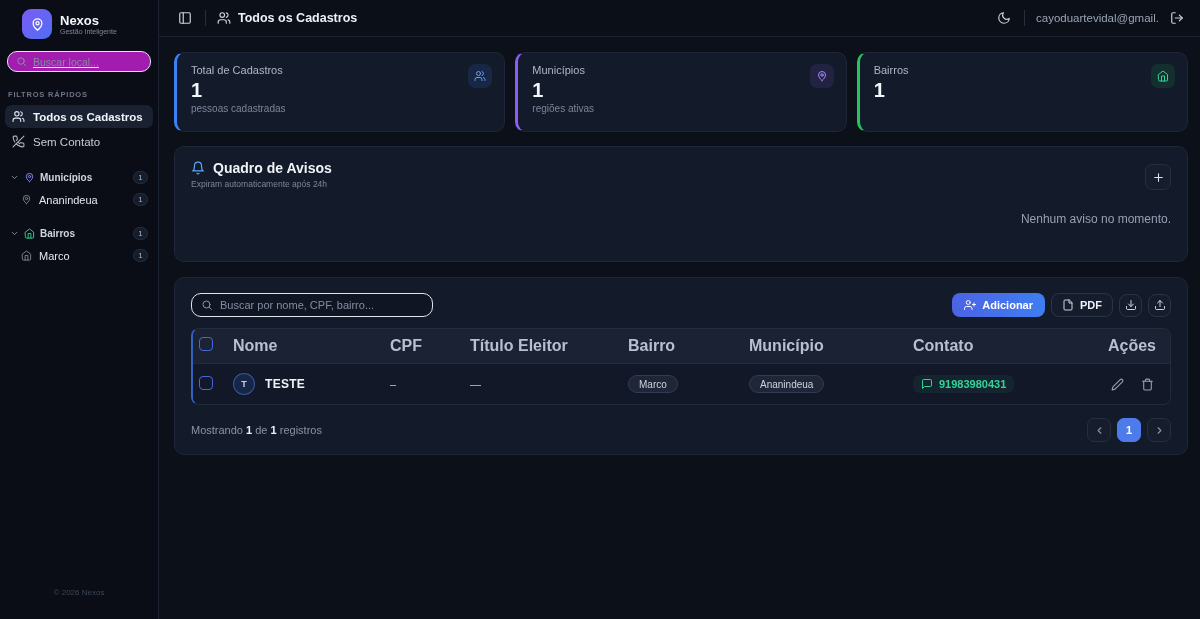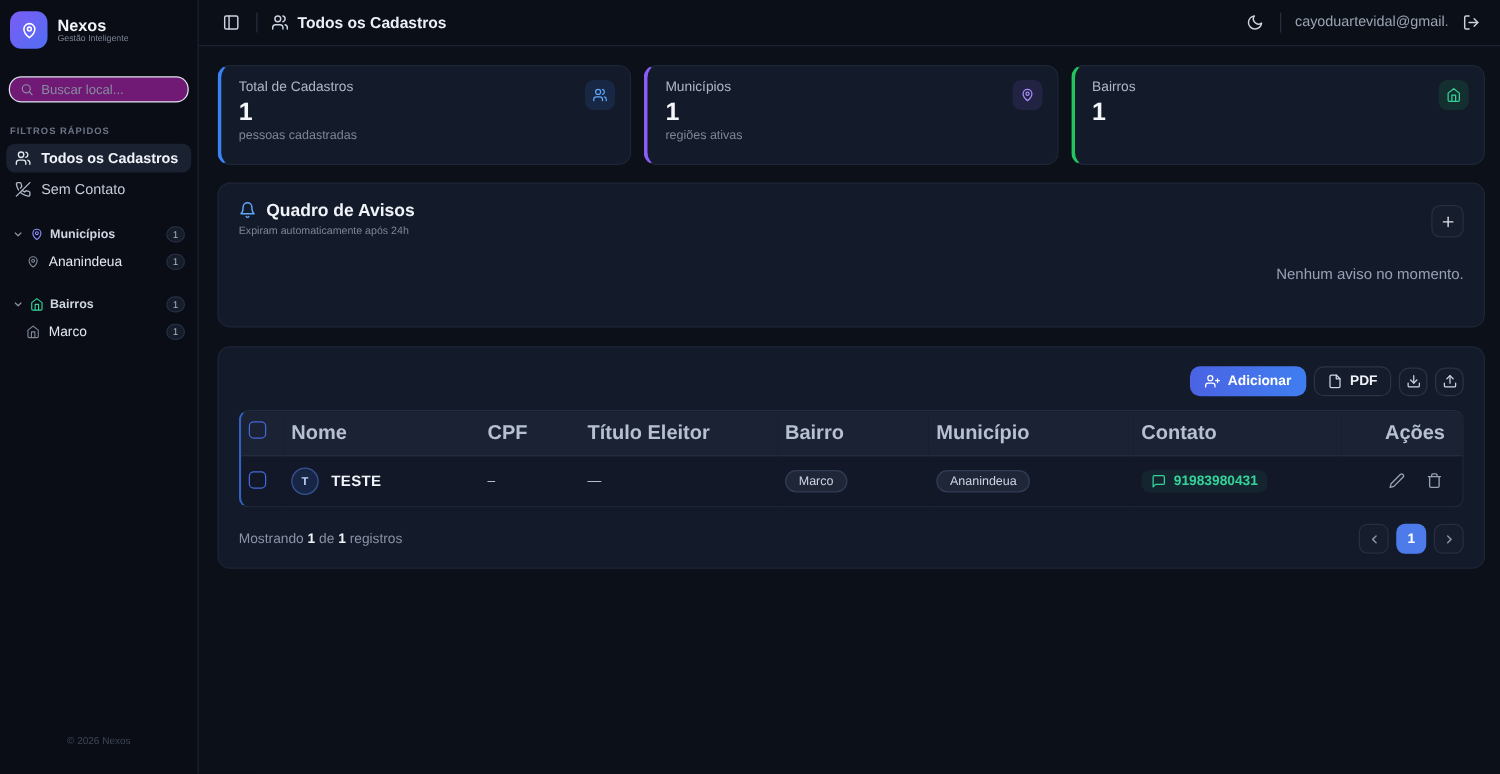--- a/index.html
+++ b/index.html
@@ -10,31 +10,31 @@
     -webkit-font-smoothing:antialiased;
   }
   .app { display:flex; width:1200px; height:619px; }
 
   
   .sidebar {
     width:159px; min-width:159px; height:100%;
     background:#0a0d15; border-right:1px solid #1b2231;
     display:flex; flex-direction:column; position:relative;
   }
-  .logo-row { display:flex; align-items:center; gap:8px; padding:9px 8px 6px 8px; }
+  .logo-row { display:flex; align-items:center; gap:8px; padding:9px 8px 6px 22px; }
   .logo-badge {
     width:30px; height:30px; border-radius:9px; flex:none;
     background:linear-gradient(135deg,#7c5cf6 0%,#4f6ef2 100%);
     display:flex; align-items:center; justify-content:center; color:#fff;
   }
   .logo-name { font-size:13px; font-weight:bold; color:#f2f5fa; line-height:14px; }
   .logo-tag { font-size:7px; color:#7d8698; }
   .side-search {
-    margin:16px 7px 0 7px; height:21px; border:1px solid #dfe5ee; border-radius:10px;
-    display:flex; align-items:center; gap:6px; padding:0 8px; background:#701a75;
+    margin:6px 7px 0 7px; height:21px; border:1px solid #dfe5ee; border-radius:10px;
+    display:flex; align-items:center; gap:6px; padding:0 8px; background:#a21caf;text-decoration:underline;
   }
   .side-search svg { width:11px; height:11px; color:#8a93a5; flex:none; }
   .side-search input {
     background:transparent; border:none; outline:none; color:#cdd4e0;
     font-size:10.5px; width:100%; font-family:inherit;
   }
   .side-search input::placeholder { color:#828b9c; color:#848d9f; }
   .section-label {
     font-size:7.5px; letter-spacing:0.8px; color:#6c7587; font-weight:bold;
     padding:18px 8px 5px 8px; text-transform:uppercase;
@@ -387,20 +387,27 @@
           <svg viewBox="0 0 24 24" fill="none" stroke="currentColor" stroke-width="2" stroke-linecap="round">
               <line x1="12" y1="5" x2="12" y2="19"></line>
               <line x1="5" y1="12" x2="19" y2="12"></line>
             </svg>
         </button>
         <div class="notice-empty">Nenhum aviso no momento.</div>
       </div>
 
       <div class="records-card">
         <div class="records-toolbar">
+          <div class="rec-search">
+            <svg viewBox="0 0 24 24" fill="none" stroke="currentColor" stroke-width="2" stroke-linecap="round">
+                <circle cx="11" cy="11" r="7"></circle>
+                <line x1="16.5" y1="16.5" x2="21" y2="21"></line>
+              </svg>
+            <input type="text" placeholder="Buscar por nome, CPF, bairro..." style="">
+          </div>
           <div class="toolbar-actions">
             <button class="btn-add">
               <svg viewBox="0 0 24 24" fill="none" stroke="currentColor" stroke-width="2" stroke-linecap="round" stroke-linejoin="round">
                   <path d="M16 21v-2a4 4 0 0 0-4-4H5a4 4 0 0 0-4 4v2"></path>
                   <circle cx="8.5" cy="7" r="4"></circle>
                   <line x1="20" y1="8" x2="20" y2="14"></line>
                   <line x1="23" y1="11" x2="17" y2="11"></line>
                 </svg>
               <span>Adicionar</span>
             </button>

